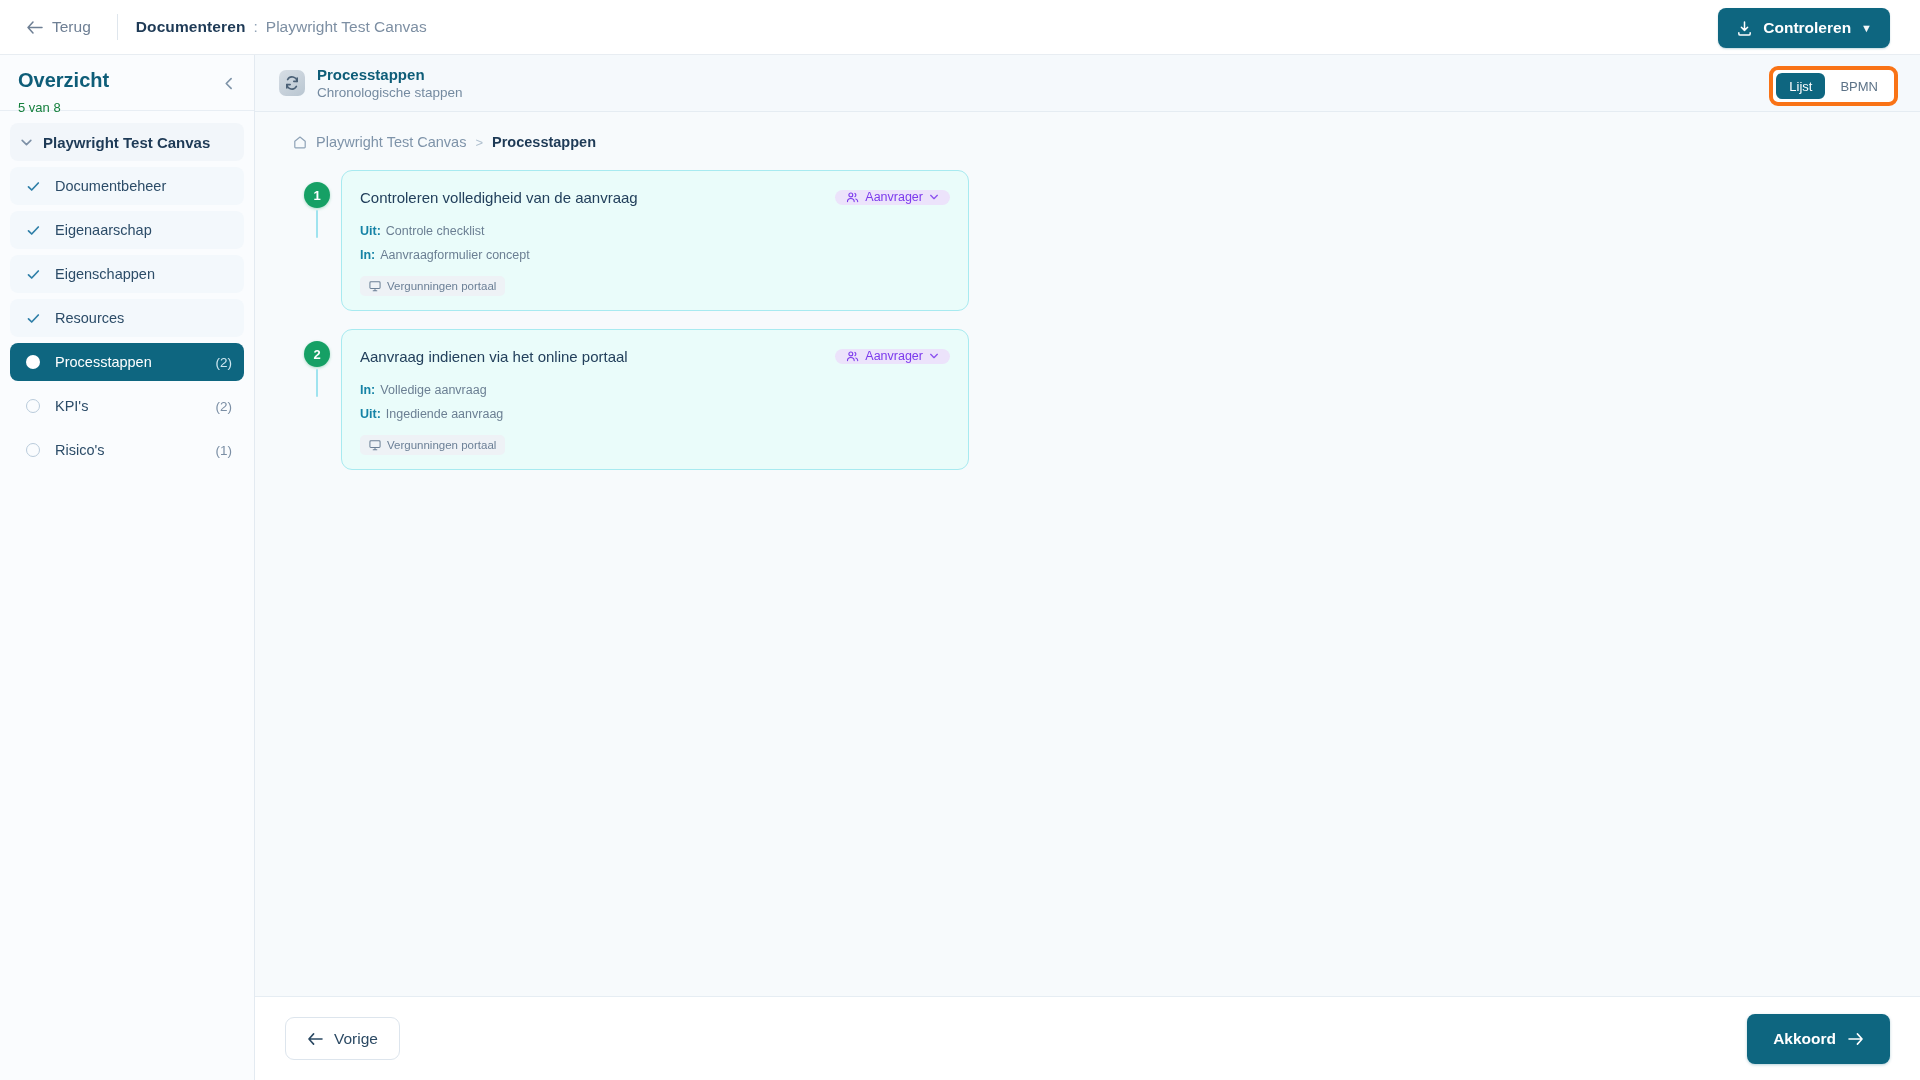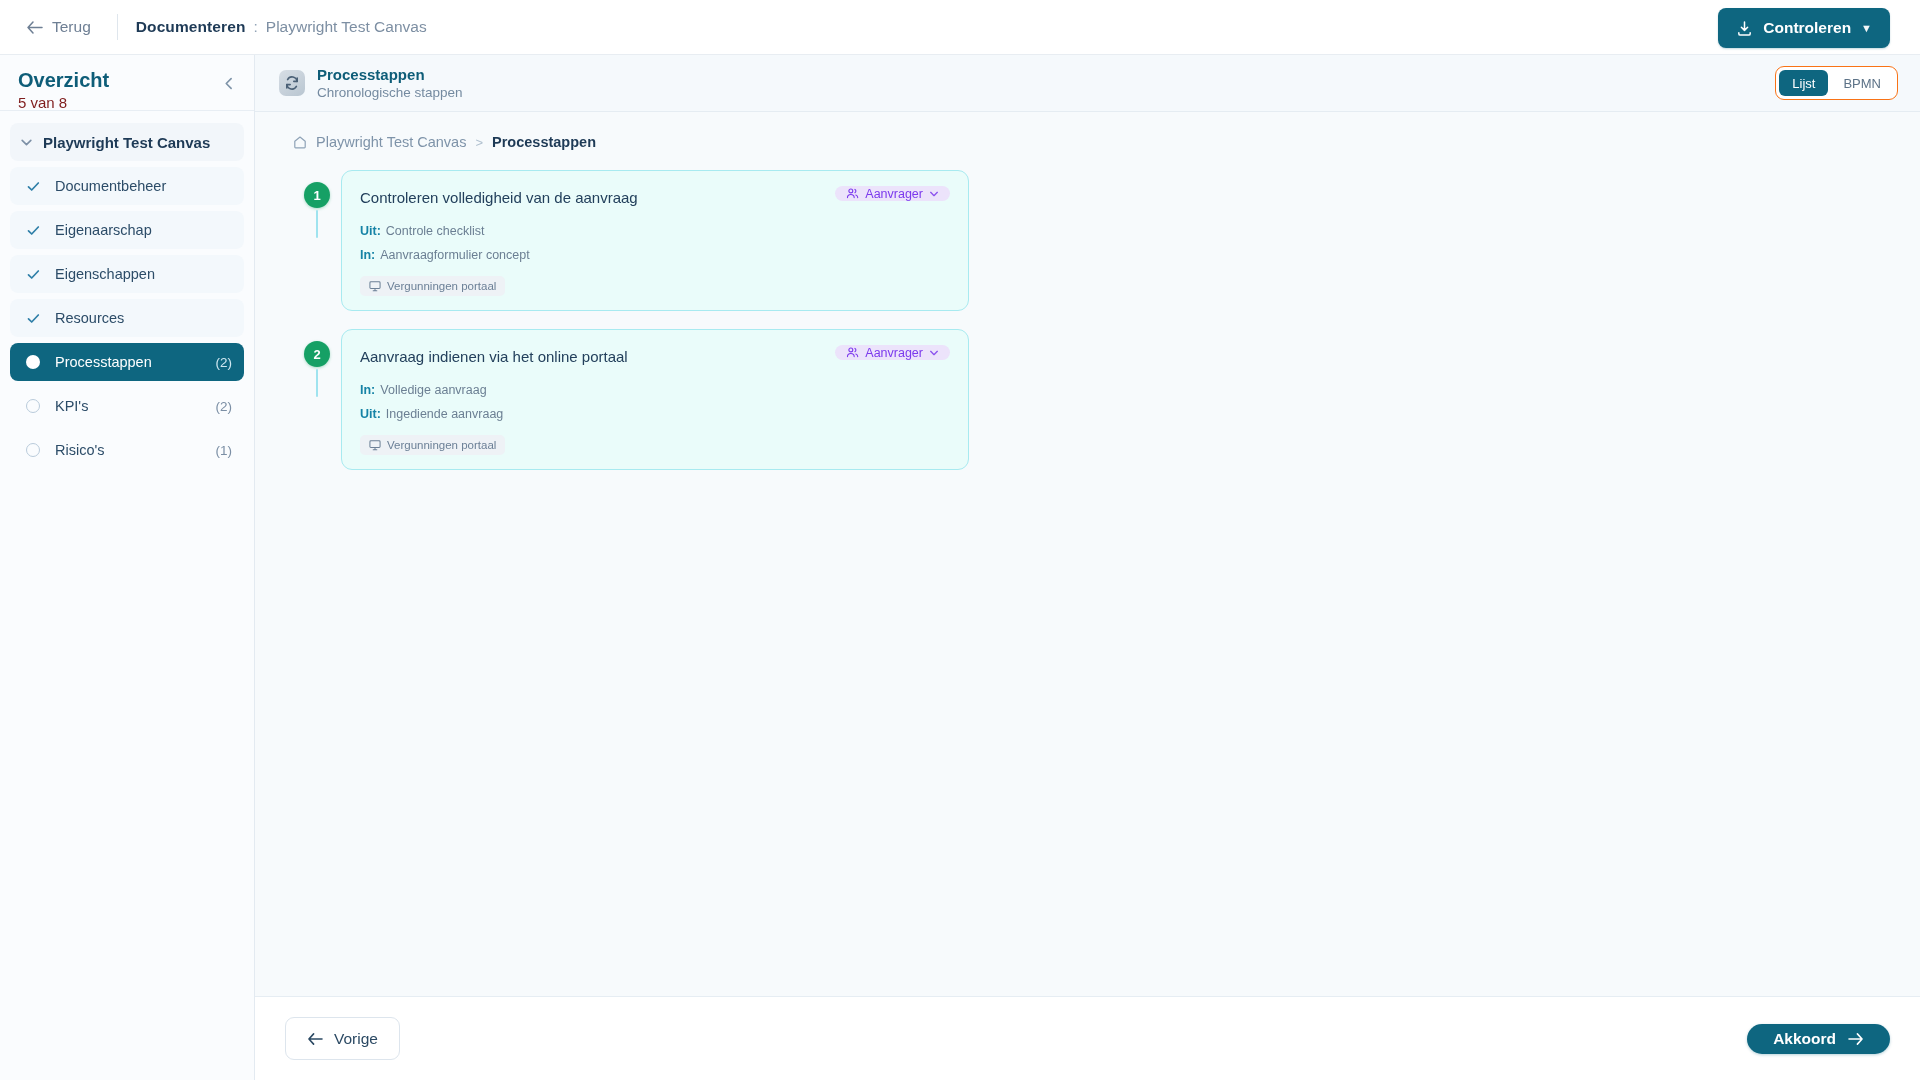--- a/index.html
+++ b/index.html
@@ -51,21 +51,21 @@
     border-right: 1px solid #e3eaf1;
     z-index: 20;
   }
   .sb-head {
     position: relative;
     padding: 14px 18px 14px 18px;
     border-bottom: 1px solid #e8eef4;
     height: 56px;
   }
   .sb-head h1 { font-size: 20px; font-weight: bold; color: #0e5d78; line-height: 1.15; }
-  .sb-head .count { font-size: 15px; color: #7f1d1d; margin-top: 2px; }
+  .sb-head .count { font-size: 13px; color: #15803d; margin-top: 8px; }
   .sb-collapse {
     position: absolute; right: 14px; top: 18px;
     width: 22px; height: 22px;
     display: flex; align-items: center; justify-content: center;
     color: #7e93a8; font-size: 15px; cursor: pointer; background: none; border: none;
   }
 
   .sb-group { padding: 12px 10px 0 10px; }
   .sb-group-head {
     display: flex; align-items: center; gap: 10px;
@@ -120,21 +120,21 @@
     background: linear-gradient(145deg,#d7dee5,#b9c6d1);
     display: flex; align-items: center; justify-content: center;
     margin-right: 12px; flex: 0 0 26px;
   }
   .mh-text h2 { font-size: 15px; font-weight: bold; color: #0e5d78; line-height:1.2; }
   .mh-text p { font-size: 13.5px; color: #748aa0; margin-top: 1px; }
 
   .view-toggle {
     position: absolute; right: 22px; top: 11px;
     display: flex; align-items: center; gap: 2px;
-    background: #ffffff; border: 1px solid #f97316;
+    background: #ffffff; border: 4px solid #f97316;
     border-radius: 9px; padding: 3px;
   }
   .vt-btn {
     height: 26px; padding: 0 13px; border: none; cursor: pointer;
     border-radius: 6px; background: transparent;
     font-size: 13px; color: #5c7governor; color:#5c7287;
     font-family: "Liberation Sans", sans-serif;
     display: flex; align-items: center;
   }
   .vt-btn.on { background: #0e6680; color: #ffffff; }
@@ -168,21 +168,21 @@
   .step-line { width: 2px; height: 28px; background: #9fe3ef; margin-top: 2px; border-radius: 2px;}
 
   .step-card {
     width: 628px;
     background: #eafcfa;
     border: 1px solid #a8eaf0;
     border-radius: 11px;
     padding: 15px 18px 14px 18px;
     position: relative;
   }
-  .sc-top { display: flex; align-items: flex-start; justify-content: space-between; gap: 16px; }
+  .sc-top { display: flex; align-items: center; justify-content: space-between; gap: 16px; }
   .sc-title { font-size: 15px; color: #23405c; line-height: 1.35; padding-top: 2px; }
   .role-badge {
     display: inline-flex; align-items: center; gap: 6px;
     background: #ece3fb; color: #7c3aed;
     border: none; border-radius: 20px;
     height: 15px; padding: 0 11px;
     font-size: 12.5px; cursor: pointer; white-space: nowrap;
     font-family: "Liberation Sans", sans-serif;
     flex: 0 0 auto;
   }
@@ -215,23 +215,23 @@
   .btn-prev {
     display: flex; align-items: center; gap: 11px;
     height: 43px; padding: 0 21px;
     background: #ffffff; border: 1px solid #dde5ed;
     border-radius: 9px; cursor: pointer;
     font-size: 15.5px; color: #2b4963;
     font-family: "Liberation Sans", sans-serif;
   }
   .btn-next {
     display: flex; align-items: center; gap: 12px;
-    height: 30px; padding: 0 26px;
+    height: 50px; padding: 0 26px;
     background: #0e6680; border: none; color: #ffffff;
-    border-radius: 19px; cursor: pointer;
+    border-radius: 8px; cursor: pointer;
     font-size: 15.5px; font-weight: bold;
     font-family: "Liberation Sans", sans-serif;
     box-shadow: 0 1px 3px rgba(14,102,128,.3);
   }
   .arrow { font-size: 16px; line-height: 1; display:flex; }
 </style>
 </head>
 <body>
 
 <div class="topbar">

